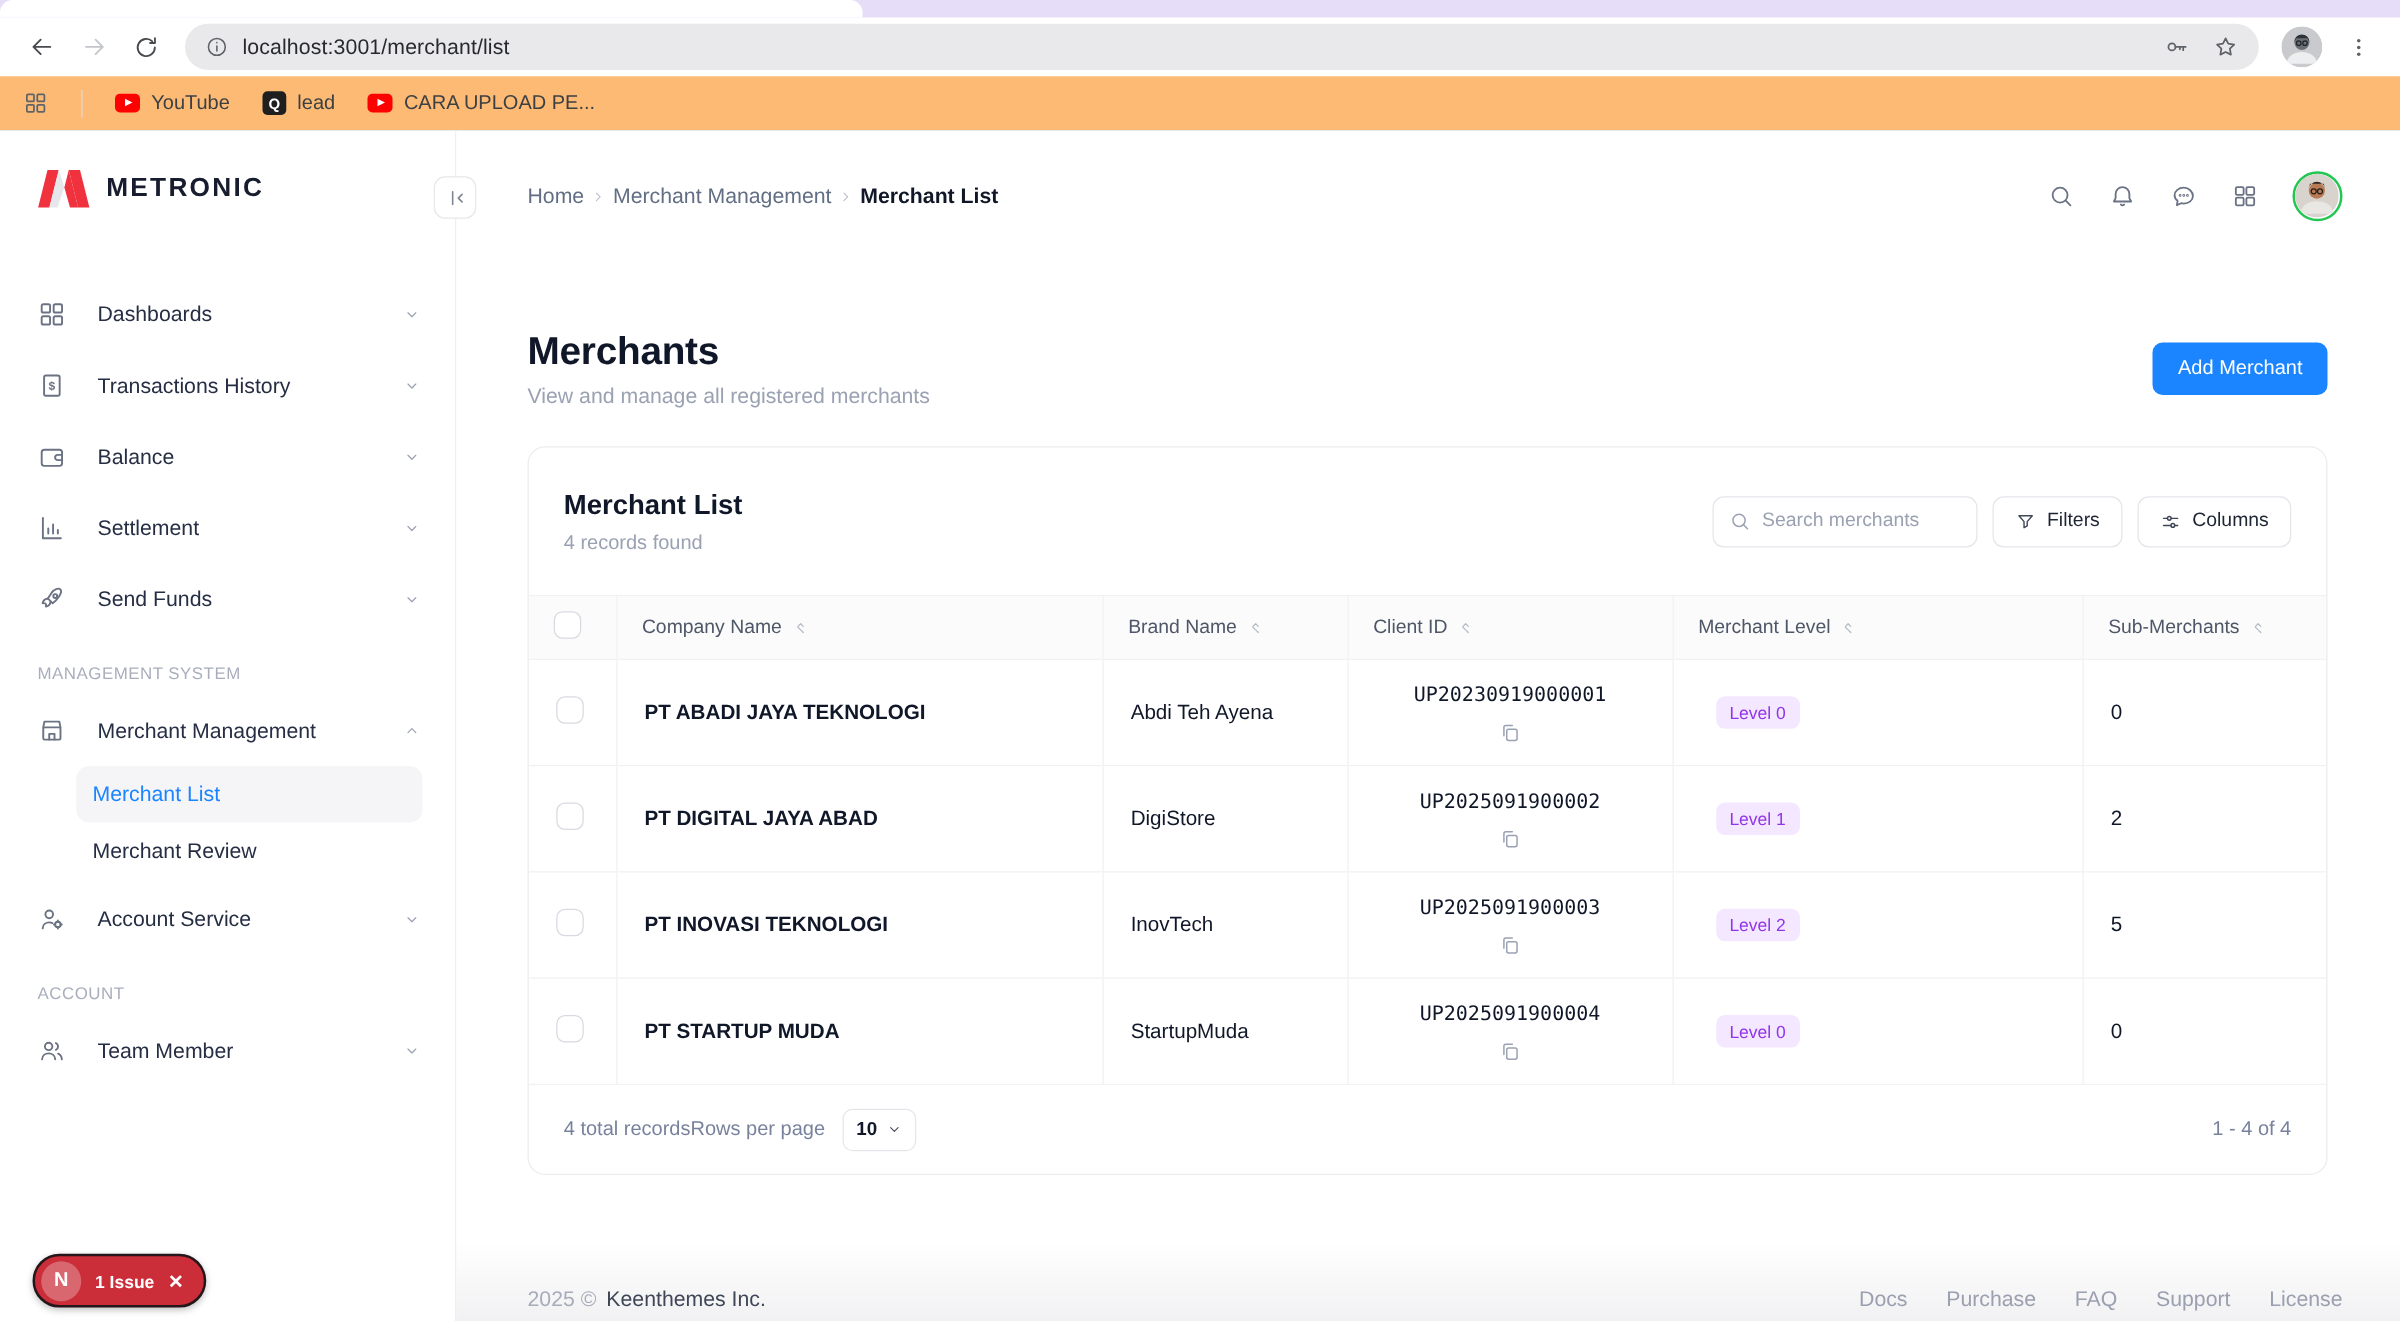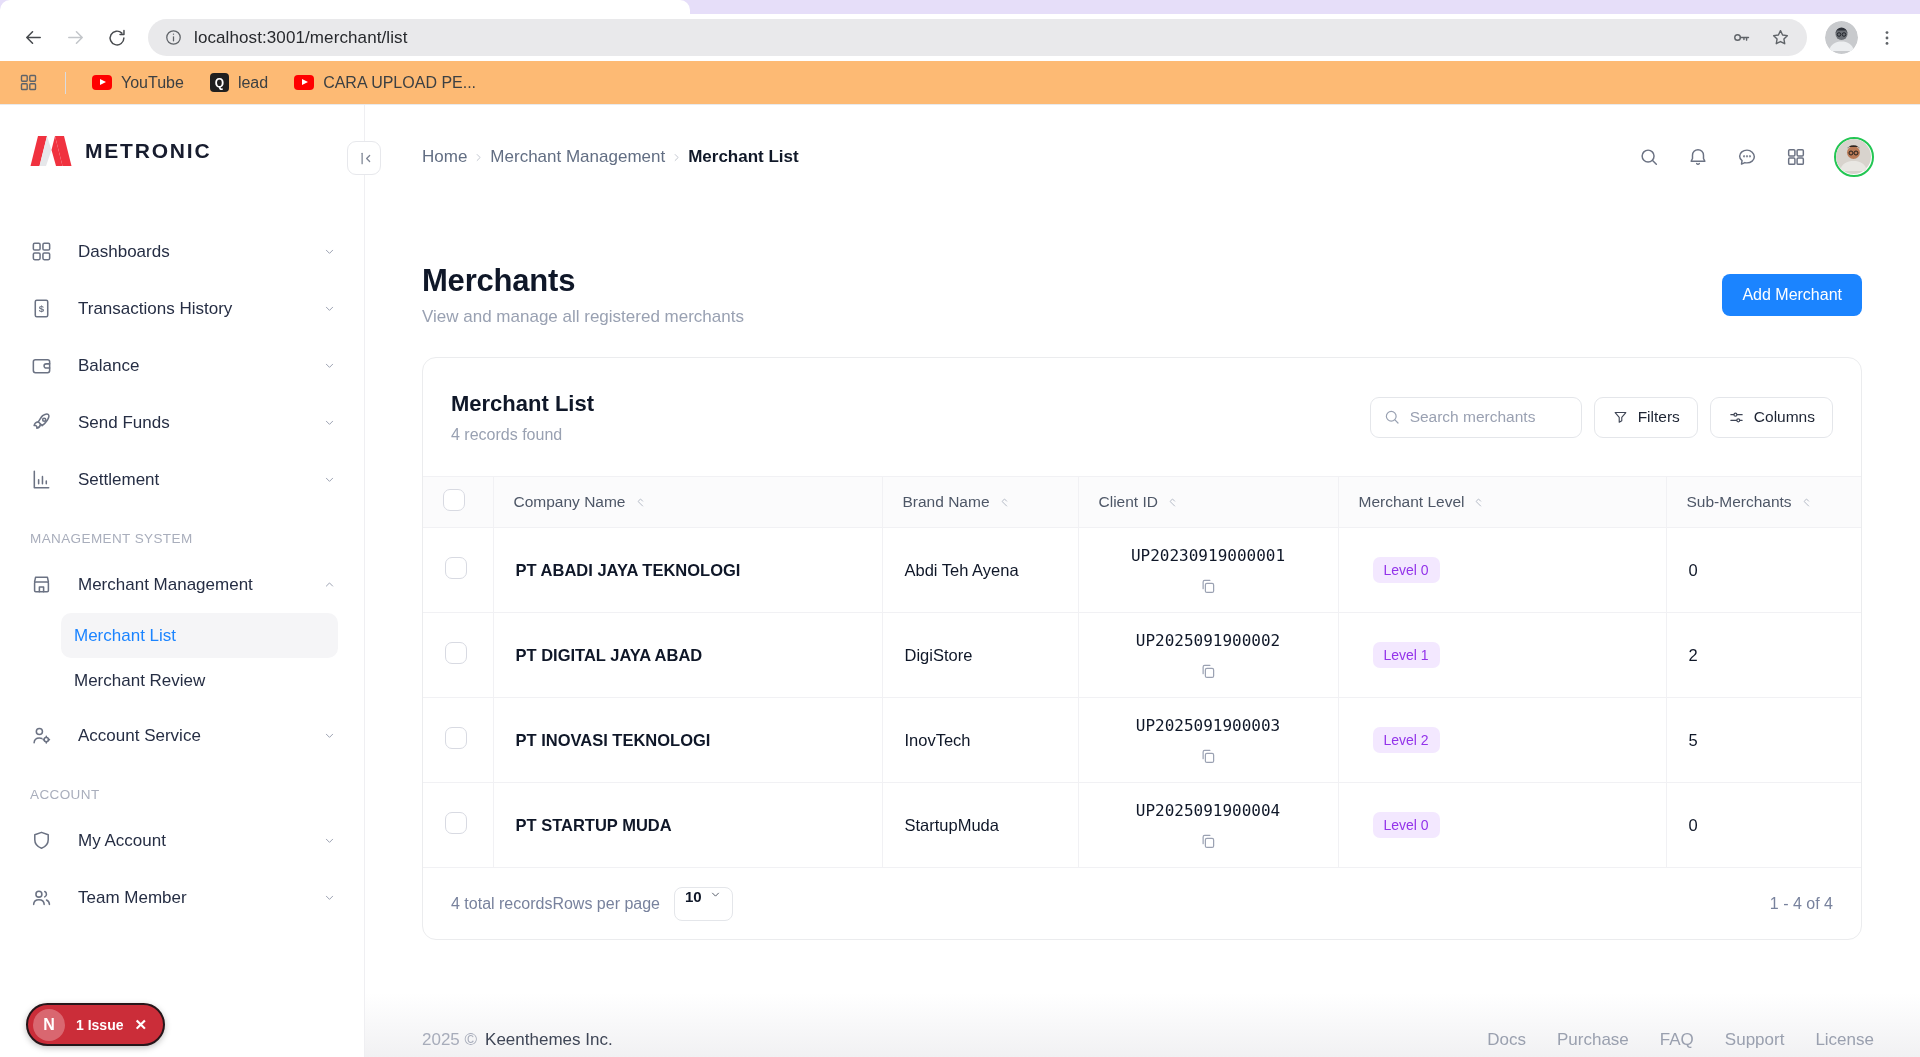--- a/index.html
+++ b/index.html
@@ -82,21 +82,21 @@
   .th-inner { display:flex; align-items:center; gap:7px; }
   .sort-ic { color:#b4bac6; flex-shrink:0; cursor:pointer; }
   .checkbox { width:22px; height:22px; border:1.5px solid #d8dae2; border-radius:7px; background:#fff; display:inline-block; cursor:pointer; }
   td.cell-company { font-weight:600; }
   .client-wrap { display:flex; align-items:center; gap:12px;flex-direction:column; }
   .mono { font-family:"DejaVu Sans Mono","Liberation Mono",monospace; font-size:16px; }
   .copy-btn { background:none; border:none; color:#9aa1b2; cursor:pointer; padding:0; }
   .badge { display:inline-block; background:#f3e8ff; color:#9333ea; font-size:14px; font-weight:500; padding:5px 11px; border-radius:7px; margin-left:12px; }
 
   .table-foot { height:71px; display:flex; align-items:center; padding:0 28px; font-size:16px; color:#78829d; }
-  .page-size { margin-left:14px; height:34px; min-width:56px; border:1px solid #e4e6ea; border-radius:8px; display:flex; align-items:flex-start; justify-content:center; gap:7px; padding:0 10px; color:#0f1728; font-size:15px; font-weight:600; cursor:pointer; }
+  .page-size { margin-left:14px; height:34px; min-width:56px; border:1px solid #e4e6ea; border-radius:8px; display:flex; align-items:center; justify-content:center; gap:7px; padding:0 10px; color:#0f1728; font-size:15px; font-weight:600; cursor:pointer; }
   .range { margin-left:auto; }
 
   
   .page-footer { margin-top:auto; height:64px; padding:30px 46px 0 57px; display:flex; align-items:center; font-size:17px; background:linear-gradient(180deg,#ffffff 0%,#f1f1f3 100%); }
   .foot-year { color:#a7acba; margin-right:8px; }
   .foot-company { color:#3f4656; cursor:pointer; }
   .foot-links { margin-left:auto; display:flex; gap:31px; }
   .foot-link { color:#9aa0af; cursor:pointer; }
 </style>
 </head>
@@ -241,40 +241,40 @@
           <span class="nav-label">Balance</span>
           <span class="nav-chev">
             <svg viewBox="0 0 24 24" width="15" height="15" class="icon ">
               <path d="M7 10l5 5 5-5"></path>
             </svg>
           </span>
         </div>
         <div class="nav-item">
           <span class="nav-icon">
             <svg viewBox="0 0 24 24" width="23" height="23" class="icon ">
+              <path d="M4.5 3.5v17h15"></path>
+              <path d="M9 16.5v-4.2M13 16.5v-7.5M17 16.5v-3"></path>
+            </svg>
+          </span>
+          <span class="nav-label">Settlement</span>
+          <span class="nav-chev">
+            <svg viewBox="0 0 24 24" width="15" height="15" class="icon ">
+              <path d="M7 10l5 5 5-5"></path>
+            </svg>
+          </span>
+        </div>
+        <div class="nav-item">
+          <span class="nav-icon">
+            <svg viewBox="0 0 24 24" width="23" height="23" class="icon ">
               <path d="M13.2 4.8c2.4-1.6 4.9-2.1 5.9-1.1s.5 3.5-1.1 5.9c-1.3 1.9-3.4 4.2-5.3 5.7l-4.1-4.1c1.5-1.9 2.7-4.5 4.6-6.4z"></path>
               <circle cx="14.8" cy="9.2" r="1.6"></circle>
               <path d="M8.3 11.5c-1.8.1-3.5 1.3-4 3.7 2.3-.4 3.2.5 2.8 2.8 2.4-.5 3.6-2.2 3.7-4"></path>
             </svg>
           </span>
           <span class="nav-label">Send Funds</span>
-          <span class="nav-chev">
-            <svg viewBox="0 0 24 24" width="15" height="15" class="icon ">
-              <path d="M7 10l5 5 5-5"></path>
-            </svg>
-          </span>
-        </div>
-        <div class="nav-item">
-          <span class="nav-icon">
-            <svg viewBox="0 0 24 24" width="23" height="23" class="icon ">
-              <path d="M4.5 3.5v17h15"></path>
-              <path d="M9 16.5v-4.2M13 16.5v-7.5M17 16.5v-3"></path>
-            </svg>
-          </span>
-          <span class="nav-label">Settlement</span>
           <span class="nav-chev">
             <svg viewBox="0 0 24 24" width="15" height="15" class="icon ">
               <path d="M7 10l5 5 5-5"></path>
             </svg>
           </span>
         </div>
         <div class="nav-heading">MANAGEMENT SYSTEM</div>
         <div class="nav-item">
           <span class="nav-icon">
             <svg viewBox="0 0 24 24" width="23" height="23" class="icon ">
@@ -304,33 +304,20 @@
             </svg>
           </span>
           <span class="nav-label">Account Service</span>
           <span class="nav-chev">
             <svg viewBox="0 0 24 24" width="15" height="15" class="icon ">
               <path d="M7 10l5 5 5-5"></path>
             </svg>
           </span>
         </div>
         <div class="nav-heading">ACCOUNT</div>
-        <div class="nav-item">
-          <span class="nav-icon">
-            <svg viewBox="0 0 24 24" width="23" height="23" class="icon ">
-              <path d="M12 3.5l7 2.4v5.4c0 4.3-2.8 7.3-7 8.8-4.2-1.5-7-4.5-7-8.8V5.9z"></path>
-            </svg>
-          </span>
-          <span class="nav-label">My Account</span>
-          <span class="nav-chev">
-            <svg viewBox="0 0 24 24" width="15" height="15" class="icon ">
-              <path d="M7 10l5 5 5-5"></path>
-            </svg>
-          </span>
-        </div>
         <div class="nav-item">
           <span class="nav-icon">
             <svg viewBox="0 0 24 24" width="23" height="23" class="icon ">
               <circle cx="9.3" cy="8.5" r="3.1"></circle>
               <path d="M3.8 19.2c.2-3.1 2.6-4.9 5.5-4.9s5.3 1.8 5.5 4.9"></path>
               <path d="M15.4 5.7a3.1 3.1 0 0 1 0 5.6M17.2 14.6c1.9.8 3 2.4 3.1 4.6"></path>
             </svg>
           </span>
           <span class="nav-label">Team Member</span>
           <span class="nav-chev">

